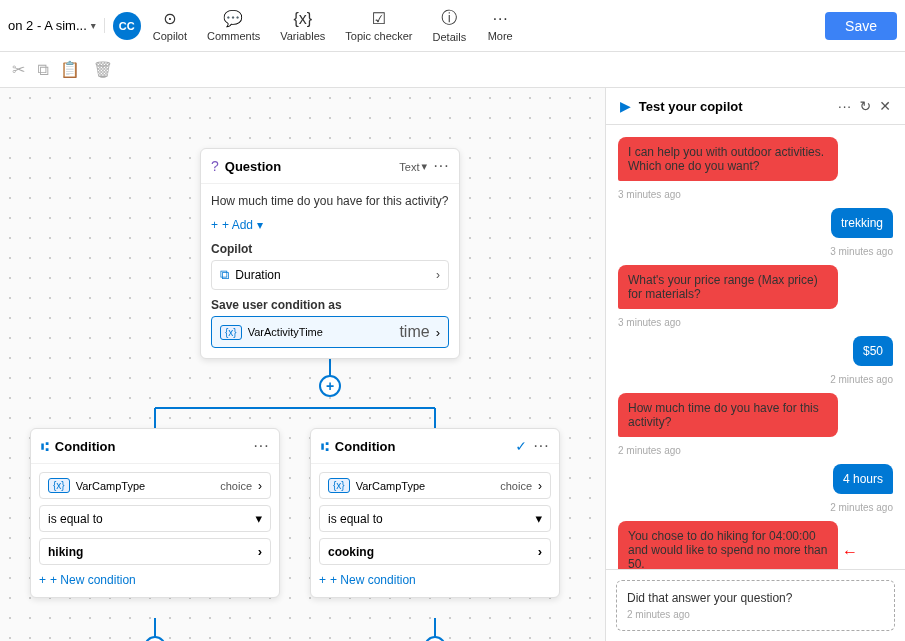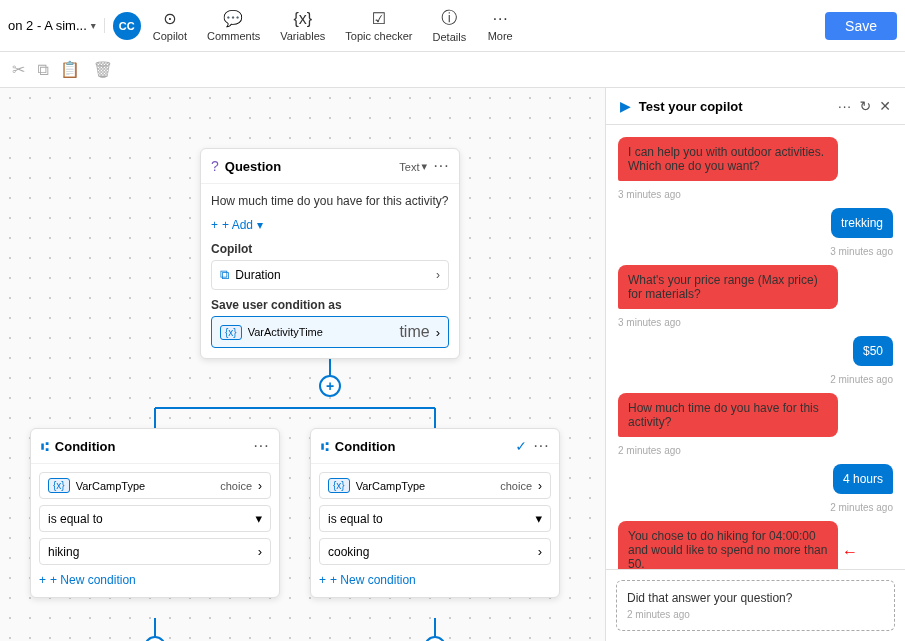--- a/index.html
+++ b/index.html
@@ -176,21 +176,21 @@
     .condition-select {
       display: flex; align-items: center;
       border: 1px solid #e0e0e0; border-radius: 4px;
       padding: 5px 8px; margin-bottom: 6px;
       justify-content: space-between; cursor: pointer;
     }
     .condition-value {
       display: flex; align-items: center;
       border: 1px solid #e0e0e0; border-radius: 4px;
       padding: 5px 8px; margin-bottom: 6px;
-      justify-content: space-between; cursor: pointer;
+      justify-content: space-between; cursor: pointer; font-weight: bold;
     }
     .new-condition-btn {
       display: flex; align-items: center; gap: 4px;
       color: #0078d4; font-size: 12px; cursor: pointer;
       border: none; background: none; padding: 2px 0;
     }
 
     
     .connectors-svg {
       position: absolute;

